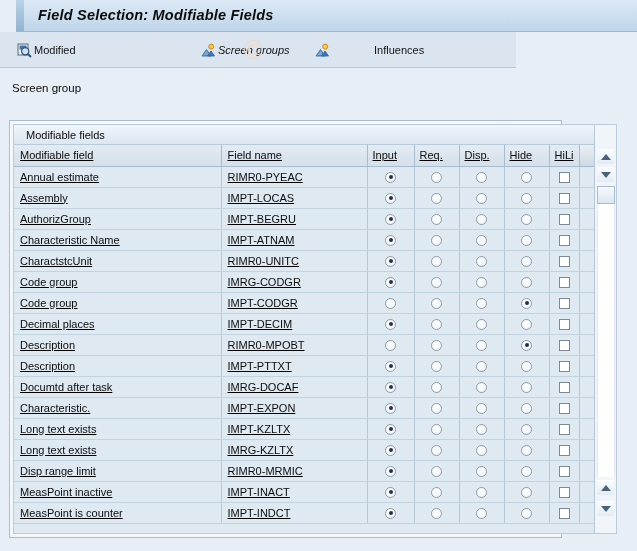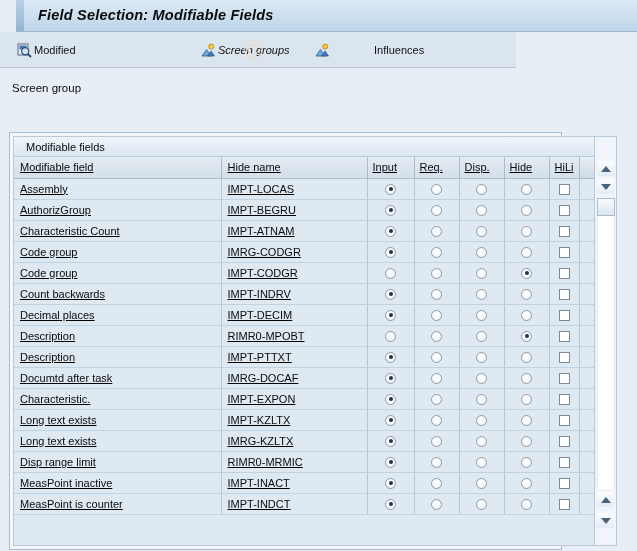--- a/index.html
+++ b/index.html
@@ -112,21 +112,20 @@
   }
 
   
   #groupbox {
     position: absolute;
     left: 9px; top: 120px;
     width: 553px; height: 418px;
     border: 1px solid #a8bdd0;
     background: #f4f8fb;
     box-sizing: border-box;
-    margin-top: 12px;
   }
   #groupbox-inner {
     position: absolute;
     left: 3px; top: 3px;
     width: 604px; height: 410px;
     border: 1px solid #b9cbdb;
     box-sizing: border-box;
     background: #ffffff;
   }
   #groupbox-caption {
@@ -365,53 +364,73 @@
             <col class="c-input">
           <col class="c-req">
             <col class="c-disp">
             <col class="c-hide">
           <col class="c-hili">
             <col class="c-pad">
         </colgroup>
         <thead>
           <tr>
             <th>Modifiable field</th>
-            <th>Hide name</th>
+            <th>Field name</th>
             <th class="cen">Input</th>
             <th class="cen">Req.</th>
             <th class="cen">Disp.</th>
             <th class="cen">Hide</th>
             <th class="cen">HiLi</th>
             <th class="corner"></th>
           </tr>
         </thead>
         <tbody id="grid-body">
             <tr>
+              <td>Annual estimate</td>
+              <td>RIMR0-PYEAC</td>
+              <td class="ctrl"><span class="radio on"></span></td>
+              <td class="ctrl"><span class="radio"></span></td>
+              <td class="ctrl"><span class="radio"></span></td>
+              <td class="ctrl"><span class="radio"></span></td>
+              <td class="ctrl"><span class="cbox"></span></td>
+              <td class="padcell"></td>
+            </tr>
+            <tr>
               <td>Assembly</td>
               <td>IMPT-LOCAS</td>
               <td class="ctrl"><span class="radio on"></span></td>
               <td class="ctrl"><span class="radio"></span></td>
               <td class="ctrl"><span class="radio"></span></td>
               <td class="ctrl"><span class="radio"></span></td>
               <td class="ctrl"><span class="cbox"></span></td>
               <td class="padcell"></td>
             </tr>
             <tr>
               <td>AuthorizGroup</td>
               <td>IMPT-BEGRU</td>
               <td class="ctrl"><span class="radio on"></span></td>
               <td class="ctrl"><span class="radio"></span></td>
               <td class="ctrl"><span class="radio"></span></td>
               <td class="ctrl"><span class="radio"></span></td>
               <td class="ctrl"><span class="cbox"></span></td>
               <td class="padcell"></td>
             </tr>
             <tr>
-              <td>Characteristic Count</td>
+              <td>Characteristic Name</td>
               <td>IMPT-ATNAM</td>
+              <td class="ctrl"><span class="radio on"></span></td>
+              <td class="ctrl"><span class="radio"></span></td>
+              <td class="ctrl"><span class="radio"></span></td>
+              <td class="ctrl"><span class="radio"></span></td>
+              <td class="ctrl"><span class="cbox"></span></td>
+              <td class="padcell"></td>
+            </tr>
+            <tr>
+              <td>CharactstcUnit</td>
+              <td>RIMR0-UNITC</td>
               <td class="ctrl"><span class="radio on"></span></td>
               <td class="ctrl"><span class="radio"></span></td>
               <td class="ctrl"><span class="radio"></span></td>
               <td class="ctrl"><span class="radio"></span></td>
               <td class="ctrl"><span class="cbox"></span></td>
               <td class="padcell"></td>
             </tr>
             <tr>
               <td>Code group</td>
               <td>IMRG-CODGR</td>
@@ -422,30 +441,20 @@
               <td class="ctrl"><span class="cbox"></span></td>
               <td class="padcell"></td>
             </tr>
             <tr>
               <td>Code group</td>
               <td>IMPT-CODGR</td>
               <td class="ctrl"><span class="radio"></span></td>
               <td class="ctrl"><span class="radio"></span></td>
               <td class="ctrl"><span class="radio"></span></td>
               <td class="ctrl"><span class="radio on"></span></td>
-              <td class="ctrl"><span class="cbox"></span></td>
-              <td class="padcell"></td>
-            </tr>
-            <tr>
-              <td>Count backwards</td>
-              <td>IMPT-INDRV</td>
-              <td class="ctrl"><span class="radio on"></span></td>
-              <td class="ctrl"><span class="radio"></span></td>
-              <td class="ctrl"><span class="radio"></span></td>
-              <td class="ctrl"><span class="radio"></span></td>
               <td class="ctrl"><span class="cbox"></span></td>
               <td class="padcell"></td>
             </tr>
             <tr>
               <td>Decimal places</td>
               <td>IMPT-DECIM</td>
               <td class="ctrl"><span class="radio on"></span></td>
               <td class="ctrl"><span class="radio"></span></td>
               <td class="ctrl"><span class="radio"></span></td>
               <td class="ctrl"><span class="radio"></span></td>

